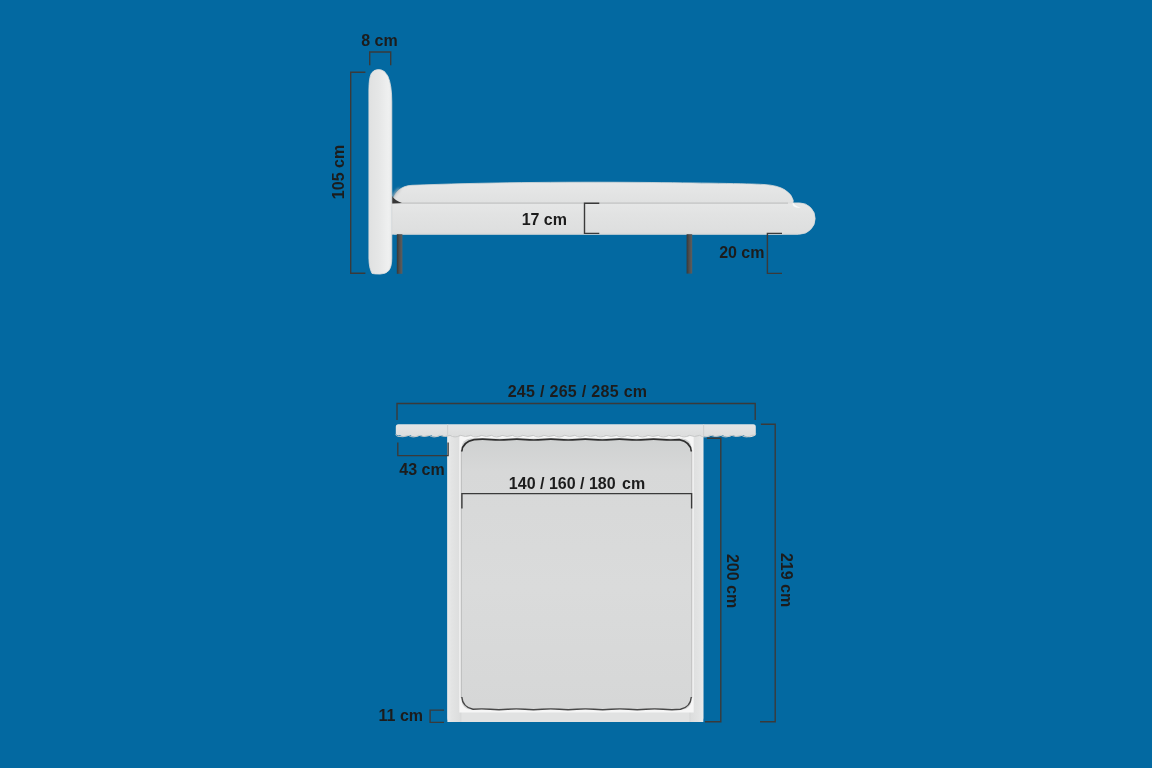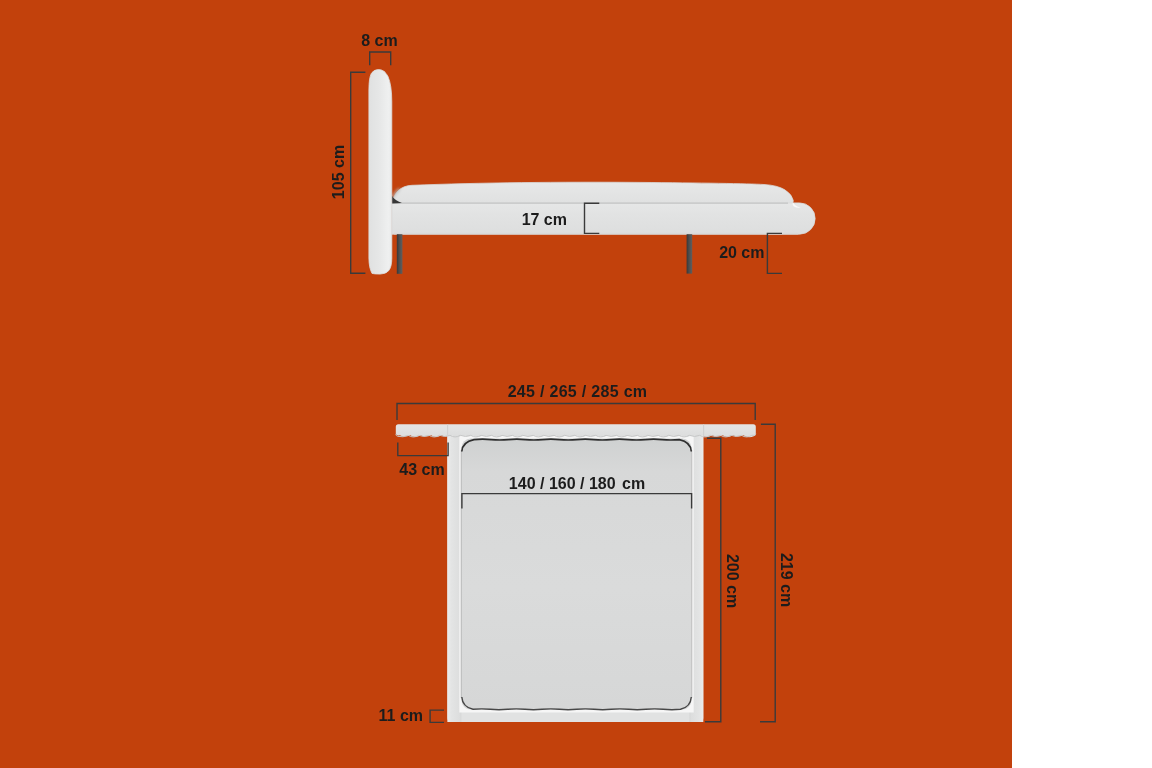--- a/index.html
+++ b/index.html
@@ -1,16 +1,16 @@
 <!DOCTYPE html>
 <html><head>
 <meta charset="utf-8">
 <style>
   html,body{margin:0;padding:0;background:#ffffff;}
-  .page{width:1012px;height:768px;position:relative;overflow:hidden;background:#c2410c;}
+  .page{width:1152px;height:768px;position:relative;overflow:hidden;background:#0369a1;}
   text{font-family:"Liberation Sans",sans-serif;fill:#1c1c1c;font-weight:bold;}
 </style>
 </head>
 <body>
 <div class="page">
 <svg width="1152" height="768" viewBox="0 0 1152 768" xmlns="http://www.w3.org/2000/svg">
 <defs>
   <linearGradient id="hbside" x1="0" y1="0" x2="1" y2="0">
     <stop offset="0" stop-color="#e0e1e1"></stop>
     <stop offset="0.45" stop-color="#e6e7e7"></stop>

